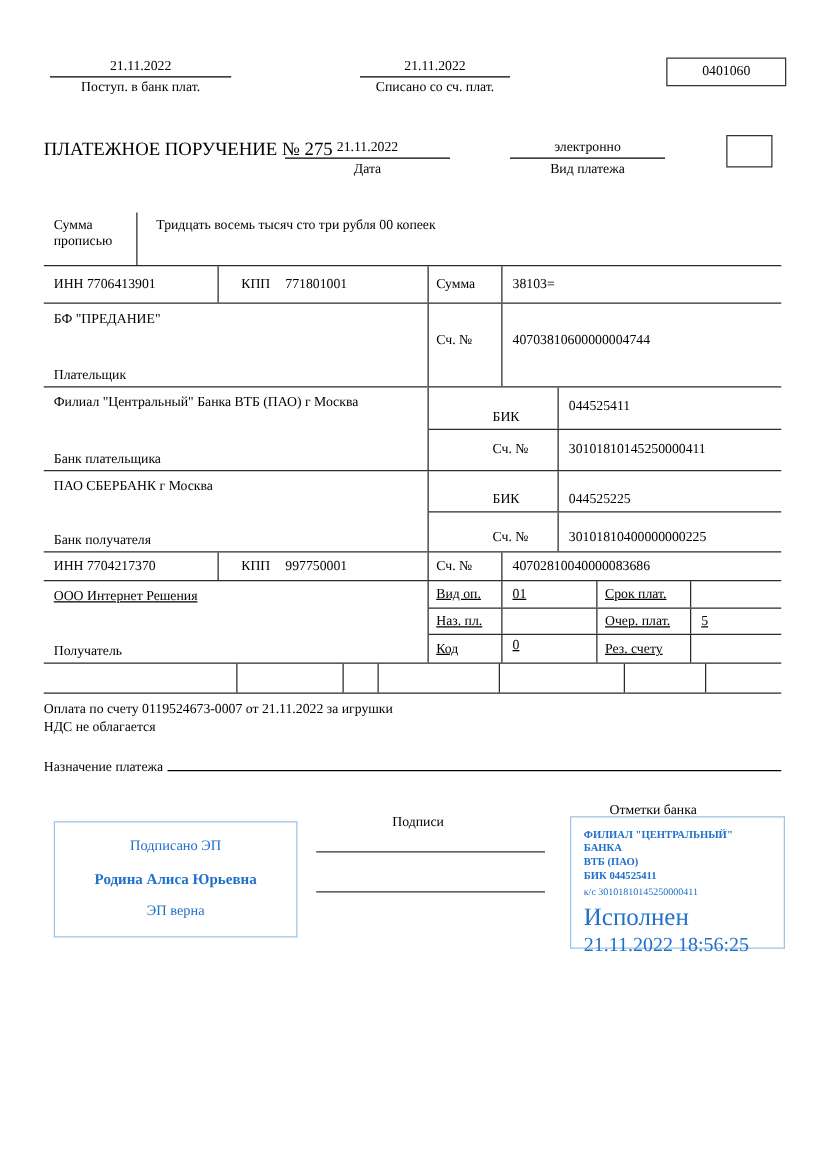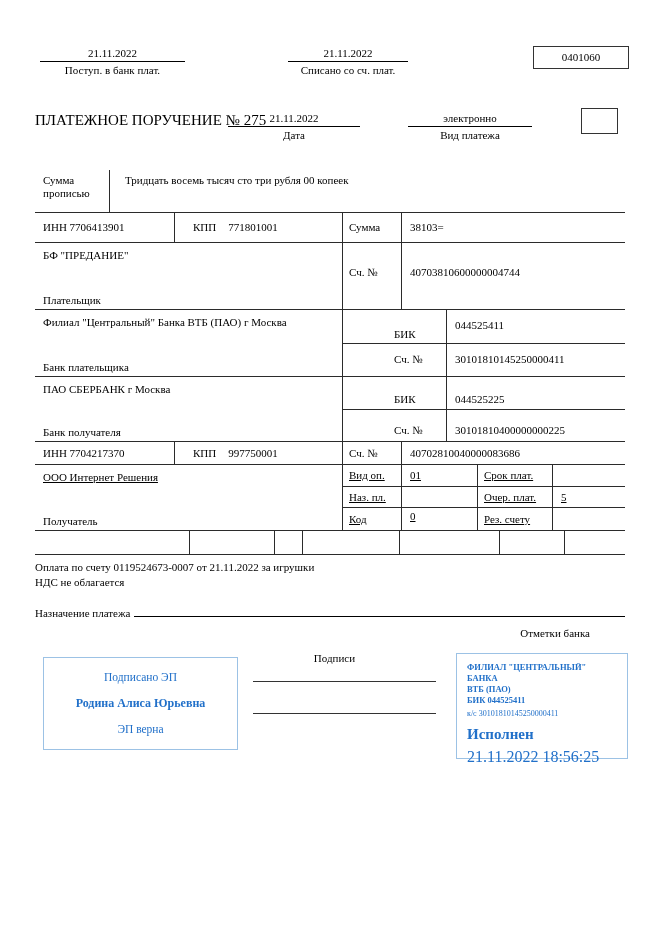--- a/index.html
+++ b/index.html
@@ -71,37 +71,37 @@
 
   .rowH { height:24px; }
   .h1{width:155px}.h2{width:85px}.h3{width:28px}.h4{width:97px}.h5{width:100px}.h6{width:65px}.h7{flex:1}
 
   .purpose { position:absolute; left:35px; top:560px; width:590px; line-height:15px; }
   .purpose-label-row { position:absolute; left:35px; top:605px; width:590px;
                        display:flex; align-items:baseline; }
   .fill-line { flex:1; border-bottom:1px solid #000; height:12px; margin-left:4px; }
 
   .sig-label  { position:absolute; left:272px; top:627px; width:125px; text-align:center;margin-top:25px; }
-  .marks-label{ position:absolute; left:455px; top:627px; width:135px; text-align:right; }
+  .marks-label{ position:absolute; left:455px; top:642px; width:135px; text-align:center; }
 
   .stamp-left { position:absolute; left:43px; top:657px; width:195px; height:93px;
                 border:1px solid #9cc2e5; color:#2170c9;
                 display:flex; flex-direction:column; justify-content:space-evenly; align-items:center;
                 font-size:11.5px; }
   .stamp-left .signer { font-weight:bold; font-size:12px; }
 
   .sig-line { position:absolute; left:253px; width:183px; border-top:1.5px solid #333; }
   .sig-line1 { top:681px; }
   .sig-line2 { top:713px; }
 
   .stamp-right { position:absolute; left:456px; top:653px; width:172px; height:106px;
                  border:1px solid #9cc2e5; color:#2170c9; padding:8px 10px 0 10px; }
   .stamp-right .bl { font-size:8.5px; line-height:11px; font-weight:bold; }
   .stamp-right .ks { font-size:8px; line-height:11px; margin-top:2px; }
-  .stamp-right .status { font-size:15px; line-height:17px; margin-top:7px;font-weight:bold; }
+  .stamp-right .status { font-size:20px; line-height:17px; margin-top:7px; }
   .stamp-right .dt { font-size:16px; line-height:15px; margin-top:6px; }
 </style>
 </head>
 <body>
 
 <div id="page">
 
   <div class="hdr-block" style="left:40px; top:47px; width:145px;">
     <div class="hdr-val">21.11.2022</div>
     <div class="hdr-lbl">Поступ. в банк плат.</div>

